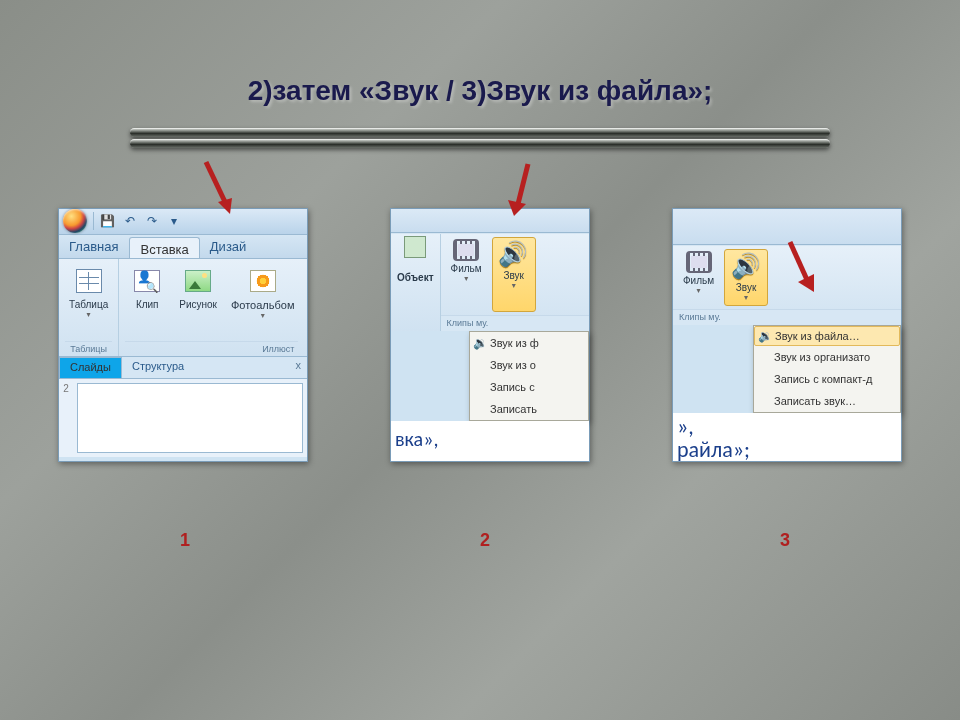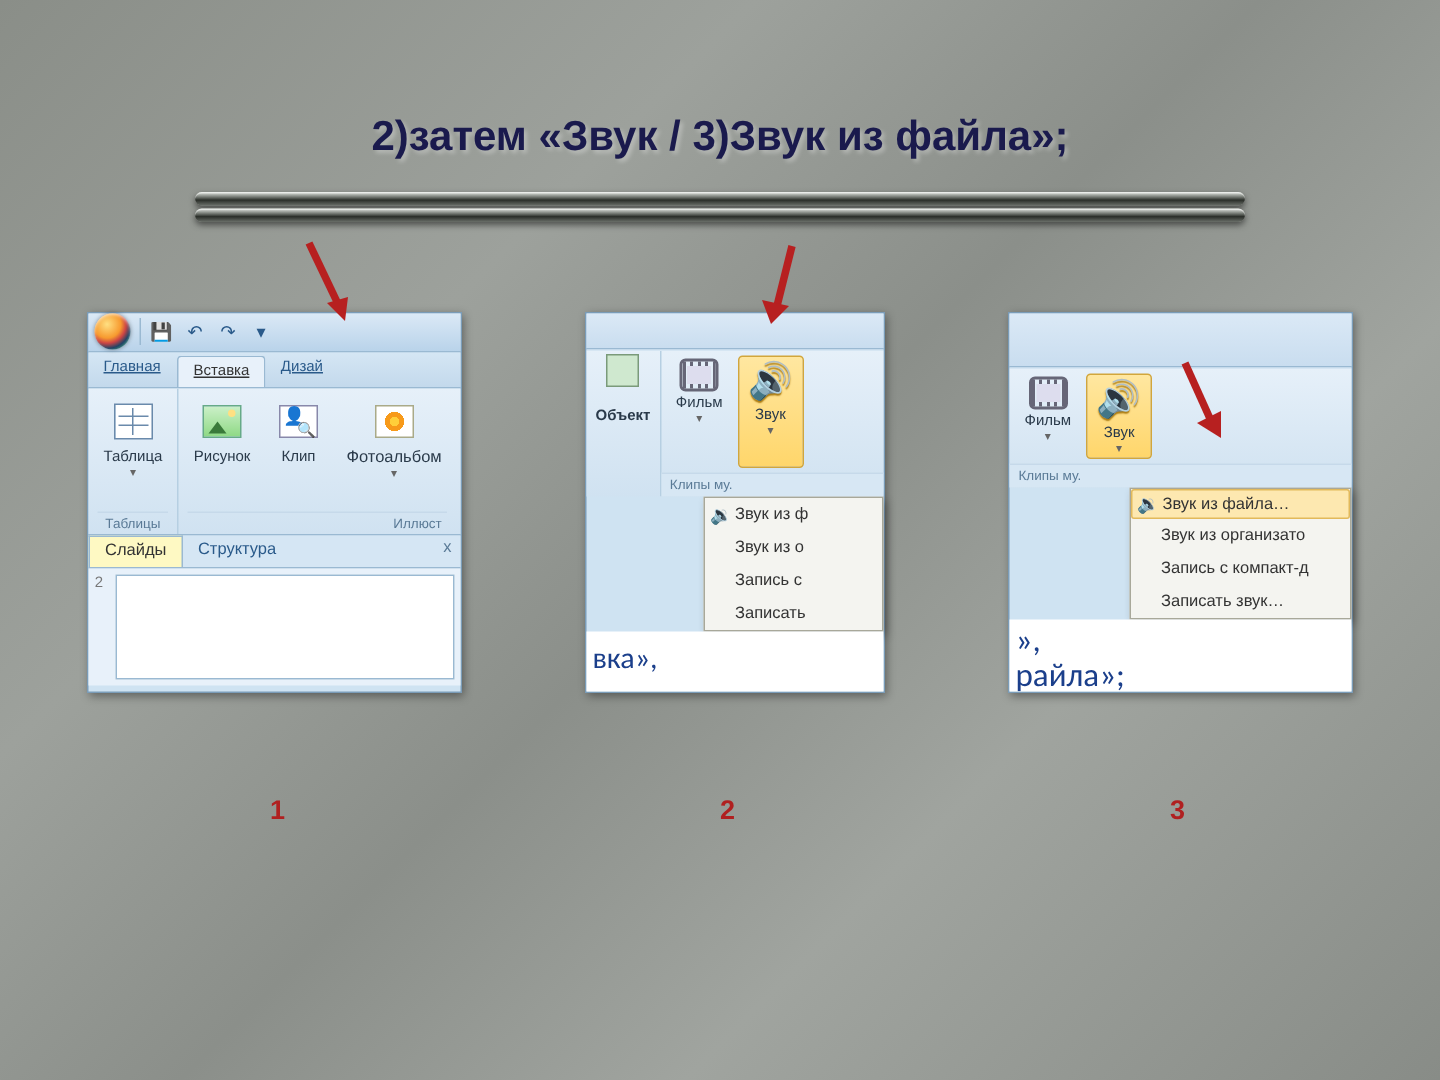--- a/index.html
+++ b/index.html
@@ -73,24 +73,23 @@
   .qat .sep { width:1px; height:18px; background:#9ab9d2; }
   .qat .ic { width:16px; height:16px; display:flex; align-items:center; justify-content:center; font-size:12px; color:#2a5a8a; }
   .tabs {
     display: flex;
     background: linear-gradient(#d5e6f4,#c3d9ec);
     height: 24px;
     border-bottom: 1px solid #9ab9d2;
   }
   .tab {
     padding: 4px 10px 0;
-    font-size: 10px;
+    font-size: 13px;
     color: #2a5a8a;
     border-right: 1px solid transparent;
-    text-decoration: underline;
   }
   .tab.active {
     background: #e8f1fa;
     border: 1px solid #9ab9d2;
     border-bottom: none;
     border-radius: 3px 3px 0 0;
     margin-top: 2px;
     color: #333;
   }
   .ribbon {
@@ -140,21 +139,21 @@
   .clip-ic{width:26px;height:22px;background:#fff;border:1px solid #88a;position:relative;}
   .clip-ic::before{content:"👤";position:absolute;left:2px;top:-1px;font-size:12px;}
   .clip-ic::after{content:"🔍";position:absolute;right:0;bottom:-2px;font-size:10px;}
   .album-ic{width:26px;height:22px;background:#fff;border:1px solid #aa8;position:relative;}
   .album-ic::before{content:"";position:absolute;inset:2px;background:radial-gradient(circle,#ffcf3a 25%,#f79a1a 26% 50%,transparent 51%);}
   .panetabs {
     display:flex; background:#d5e6f4; height:22px;
     border-bottom:1px solid #9ab9d2;
   }
   .panetab { padding:3px 10px; font-size:11px; color:#2a5a8a;}
-  .panetab.active { background:#fef9c3; border:1px solid #9ab9d2; border-bottom:none; color:#333;}
+  .panetab.active { background:#0ea5e9; border:1px solid #9ab9d2; border-bottom:none; color:#333;}
   .panetabs .x { margin-left:auto; padding:2px 6px; color:#5a7a96;}
   .slidepane { background:#e8f1fa; height:78px; display:flex; }
   .slidepane .num { width:14px; text-align:center; font-size:10px; color:#777; padding-top:4px;}
   .slidepane .thumb { flex:1; margin:4px; background:#fff; border:1px solid #9ab9d2;}
   
   .p2 { width:200px; height:254px; }
   .p2 .riblite {
     background:linear-gradient(#e6f0f9,#d0e2f1);
     height:98px; display:flex; overflow:hidden;
     border-top:1px solid #d6e6f3;
@@ -244,29 +243,29 @@
               <div class="rlbl">Таблица</div>
               <div style="font-size:8px;color:#666;">▾</div>
             </div>
           </div>
           <div class="glbl">Таблицы</div>
         </div>
         <div class="rgroup" style="border-right:none;">
           <div class="btns">
             <div class="rbtn">
               <div class="ricon">
+                  <div class="clip-ic"></div>
+                </div>
+              <div class="rlbl">Клип</div>
+            </div>
+            <div class="rbtn">
+              <div class="ricon">
                   <div class="pic-ic"></div>
                 </div>
               <div class="rlbl">Рисунок</div>
-            </div>
-            <div class="rbtn">
-              <div class="ricon">
-                  <div class="clip-ic"></div>
-                </div>
-              <div class="rlbl">Клип</div>
             </div>
             <div class="rbtn">
               <div class="ricon">
                   <div class="album-ic"></div>
                 </div>
               <div class="rlbl" style="font-size:11px;">Фотоальбом</div>
               <div style="font-size:8px;color:#666;">▾</div>
             </div>
           </div>
           <div class="glbl" style="text-align:right;padding-right:4px;">Иллюст</div>

